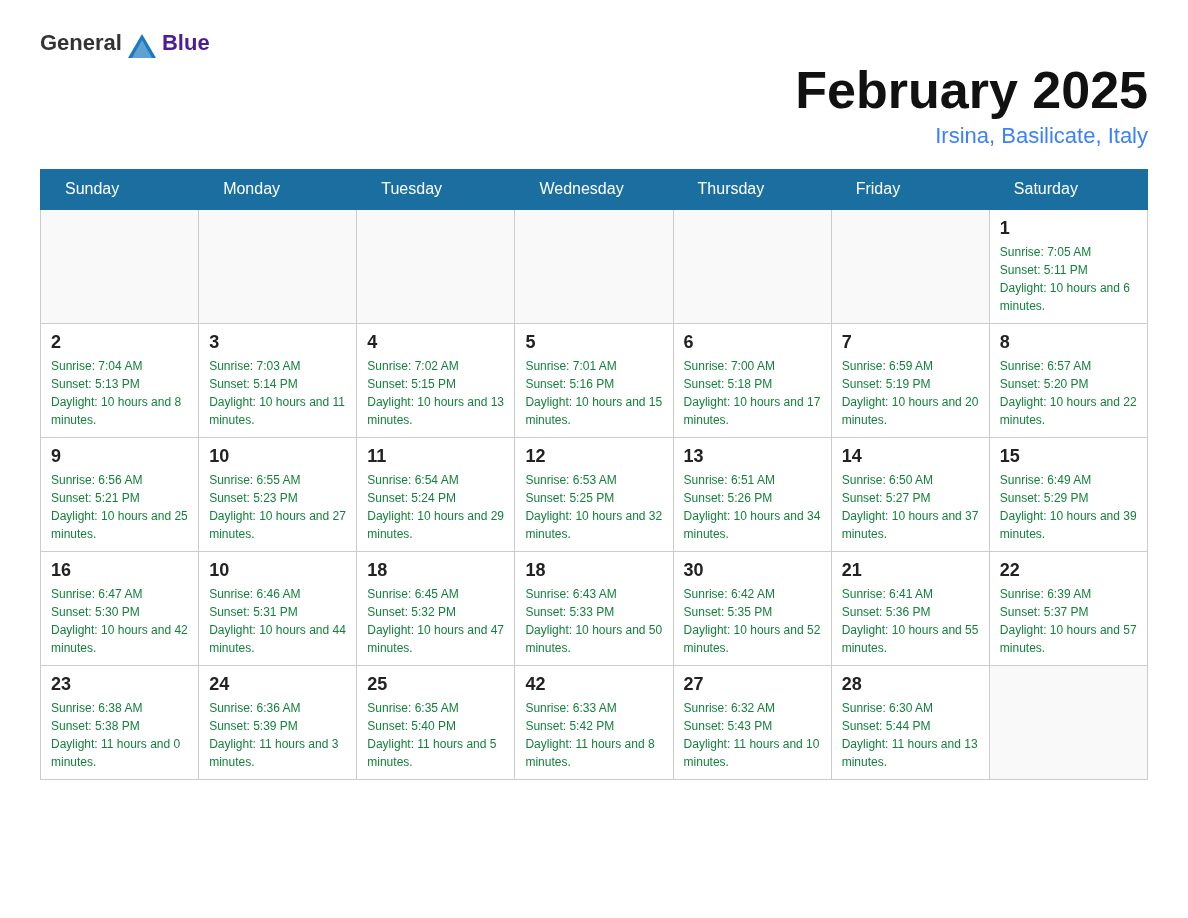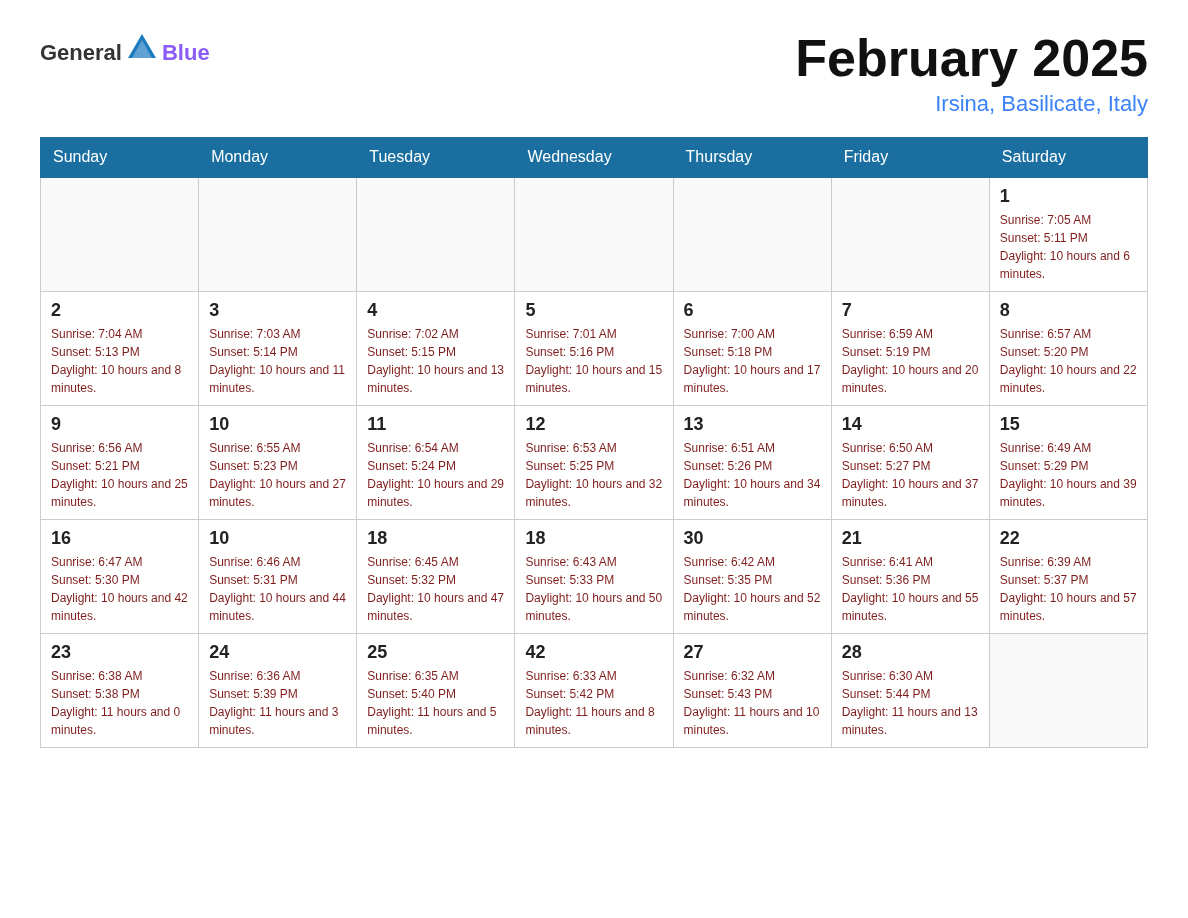--- a/index.html
+++ b/index.html
@@ -11,81 +11,82 @@
       min-height: 918px;
     }
     .header {
       display: flex;
       justify-content: space-between;
       align-items: flex-start;
       margin-bottom: 20px;
     }
     .logo {
       display: flex;
-      align-items: flex-end;
+      align-items: flex-start;
       font-size: 22px;
       font-weight: bold;
       color: #333;
     }
     .logo-general {
       color: #333;
     }
     .logo-blue {
-      color: #8b5cf6;
+      color: #4c1d95;
     }
     .logo-icon {
       width: 36px;
       height: 36px;
       margin: 0 2px;
     }
     .title-block {
       text-align: right;
     }
     .month-title {
       font-size: 52px;
       font-weight: bold;
       color: #111;
       line-height: 1.1;
+      margin-top: 32px;
     }
     .subtitle {
       font-size: 22px;
       color: #3b82f6;
       margin-top: 4px;
     }
     table {
       width: 100%;
       border-collapse: collapse;
       table-layout: fixed;
     }
     thead tr th {
       background-color: #1a6fa0;
       color: #fff;
       text-align: left;
-      padding: 10px 12px;
+      padding: 10px 24px;
       font-size: 16px;
       font-weight: normal;
       border: 1px solid #1a6fa0;
     }
     tbody tr td {
       border: 1px solid #ccc;
       vertical-align: top;
       padding: 8px 10px;
       min-height: 100px;
       height: 110px;
     }
     .day-number {
       font-size: 18px;
       font-weight: bold;
       color: #222;
       display: block;
       margin-bottom: 4px;
     }
     .day-info {
       font-size: 12px;
-      color: #7f1d1d;
+      color: #15803d;
       line-height: 1.5;
     }
     tbody tr td.empty {
       background: #f9f9f9;
     }
     tbody tr:first-child td {
       border-top: 2px solid #1a6fa0;
     }
     tbody tr td:first-child {
       border-left: 1px solid #ccc;

